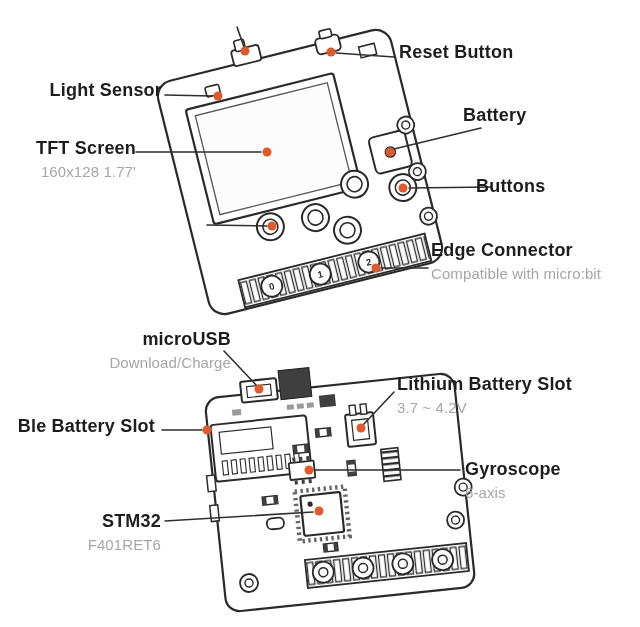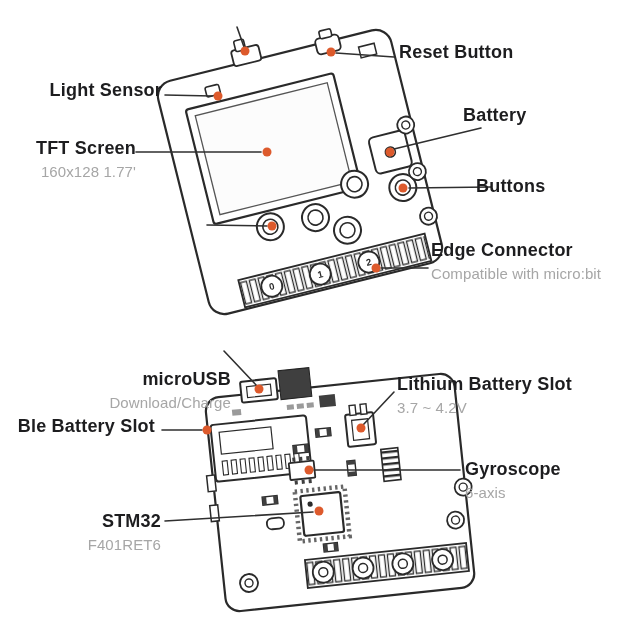--- a/index.html
+++ b/index.html
@@ -286,21 +286,21 @@
   <div class="callout-label" style="left:476px; top:176px;">
     <span>Buttons</span>
   </div>
 
 
   <div class="callout-label" style="left:431px; top:240px;">
     <span class="main">Edge Connector</span>
     <span class="sub">Compatible with micro:bit</span>
   </div>
 
-  <div class="callout-label right-align" style="right:409px; top:329px;margin-top:40px;">
+  <div class="callout-label right-align" style="right:409px; top:329px;">
     <span class="main">microUSB</span>
     <span class="sub">Download/Charge</span>
   </div>
 
   <div class="callout-label" style="left:397px; top:374px;">
     <span class="main">Lithium Battery Slot</span>
     <span class="sub">3.7 ~ 4.2V</span>
   </div>
 
   <div class="callout-label right-align" style="right:485px; top:416px;">

